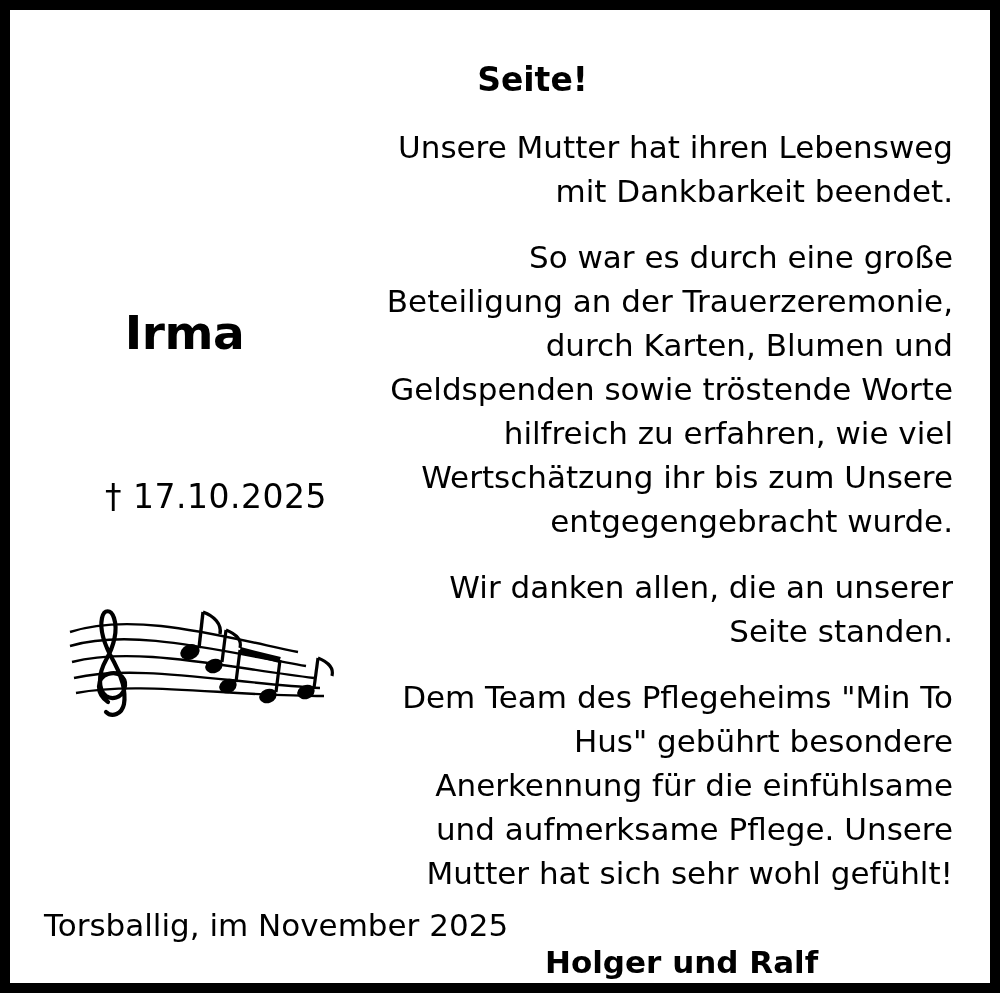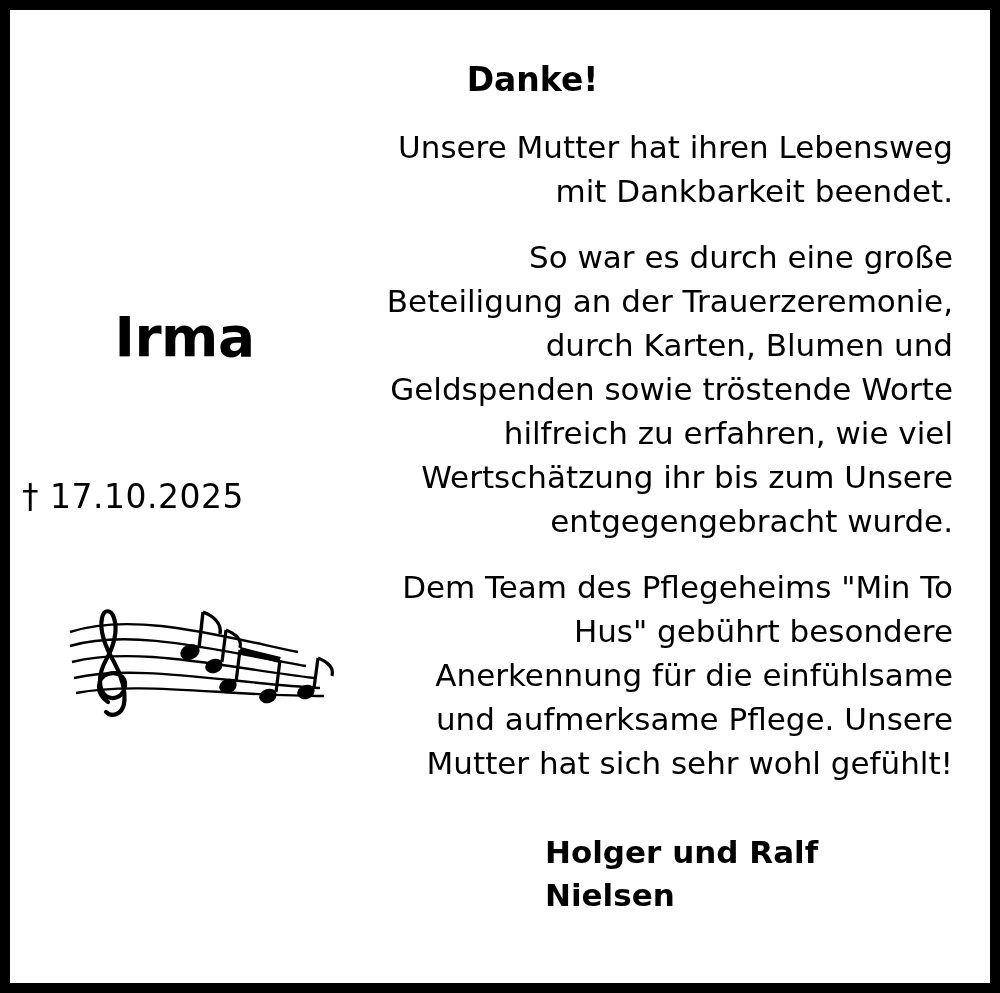--- a/index.html
+++ b/index.html
@@ -43,31 +43,31 @@
     flex: 0 0 345px;
     box-sizing: border-box;
     padding: 0 10px 0 18px;
   }
   .deceased-name {
     position: absolute;
     top: 285px;
     left: 0;
     width: 325px;
     text-align: center;
-    font-size: 55px;
+    font-size: 47px;
     font-weight: bold;
     line-height: 1.12;
     letter-spacing: -0.5px;
   }
   .death-date {
     position: absolute;
     top: 455px;
     left: 0;
     width: 305px;
-    text-align: left;
+    text-align: right;
     font-size: 33px;
     font-weight: normal;
     letter-spacing: 0.5px;
   }
   .music-art {
     position: absolute;
     top: 552px;
     left: 40px;
     width: 280px;
     height: 150px;
@@ -160,27 +160,29 @@
             </g>
 
             <g>
               <ellipse cx="244" cy="118" rx="9" ry="7" transform="rotate(-22 244 118)" fill="#000000"></ellipse>
               <path d="M252,114 L256,84" stroke="#000000" stroke-width="3.2"></path>
               <path d="M256,84 C266,88 272,94 270,102" stroke="#000000" stroke-width="3.2" fill="none"></path>
             </g>
           </svg>
         </div>
 
+        <div class="place-date">Torsballig, im November 2025</div>
       </div>
 
       <div class="right-col">
-        <div class="thanks-heading">Danke!</div>
+        <div class="thanks-heading">Seite!</div>
 
         <p class="para">Unsere Mutter hat ihren Lebensweg mit Dankbarkeit beendet.</p>
         <p class="para">So war es durch eine große Beteiligung an der Trauerzeremonie, durch Karten, Blumen und Geldspenden sowie tröstende Worte hilfreich zu erfahren, wie viel Wertschätzung ihr bis zum Unsere entgegengebracht wurde.</p>
+        <p class="para">Wir danken allen, die an unserer Seite standen.</p>
         <p class="para">Dem Team des Pflegeheims "Min To Hus" gebührt besondere Anerkennung für die einfühlsame und aufmerksame Pflege. Unsere Mutter hat sich sehr wohl gefühlt!</p>
 
         <div class="signature">
           <div>Holger und Ralf Nielsen</div>
 
         </div>
       </div>
 
     </div>
   </div>

